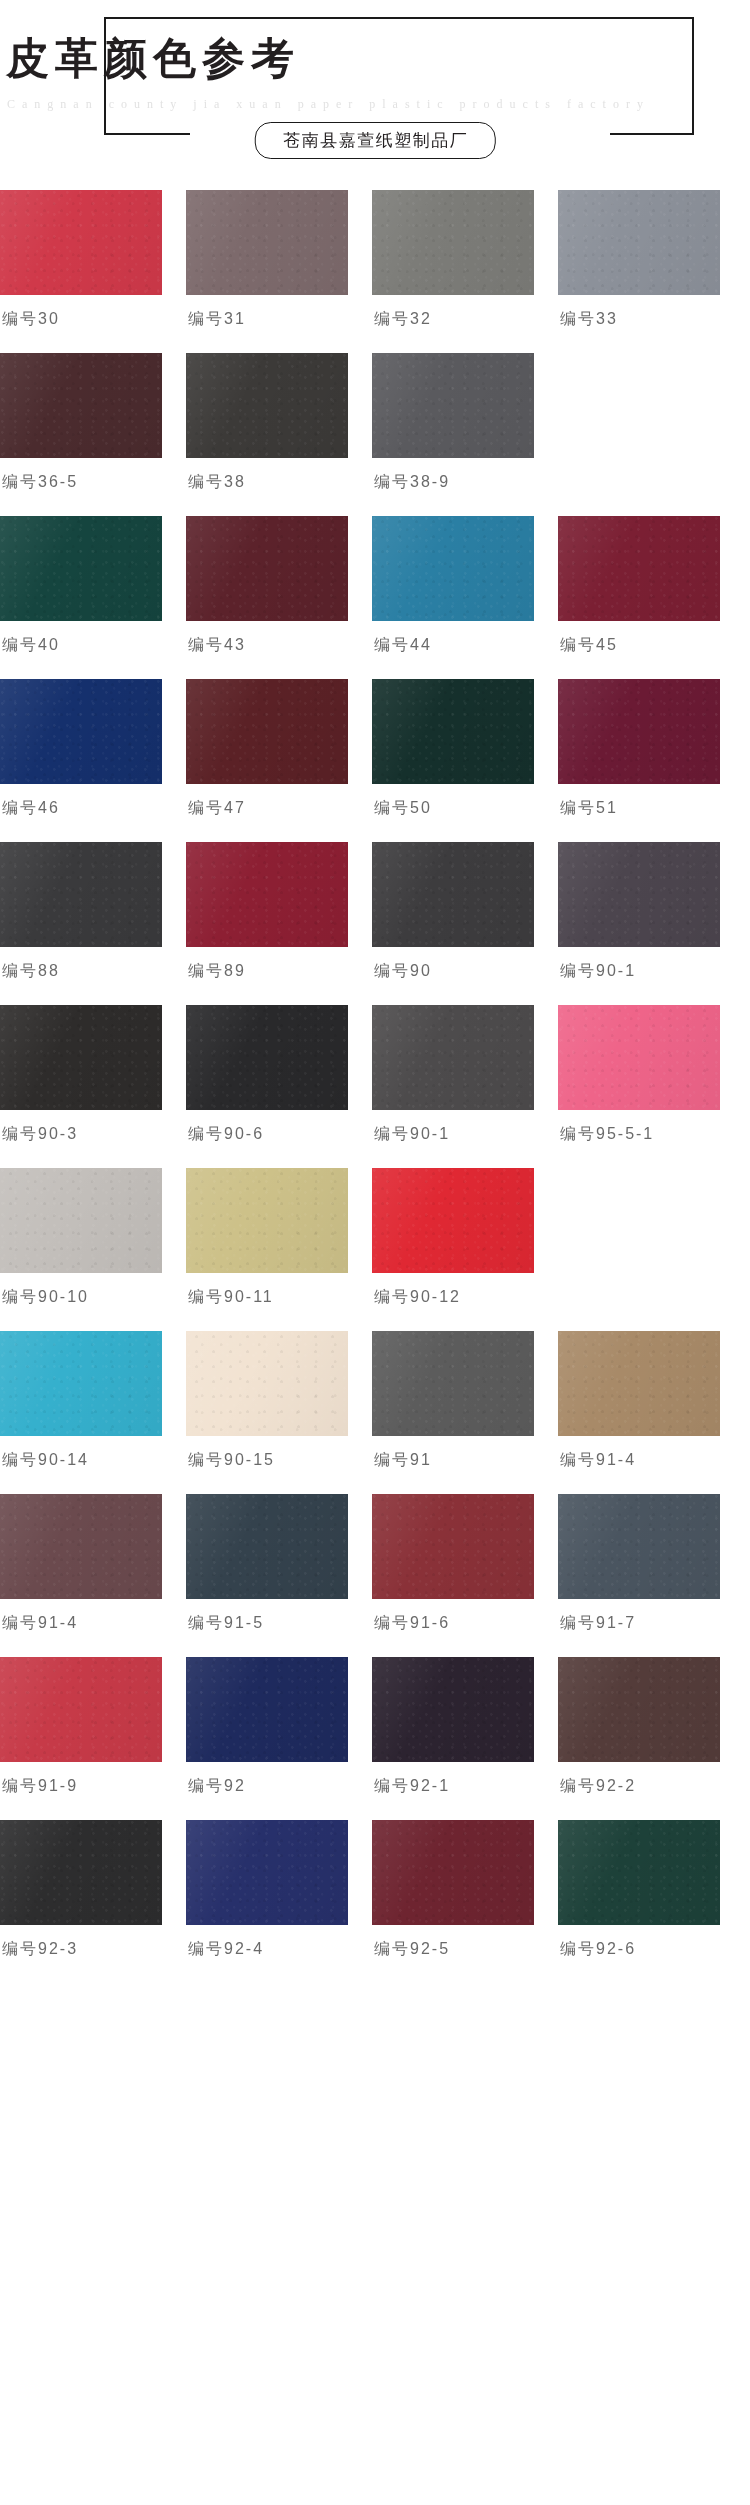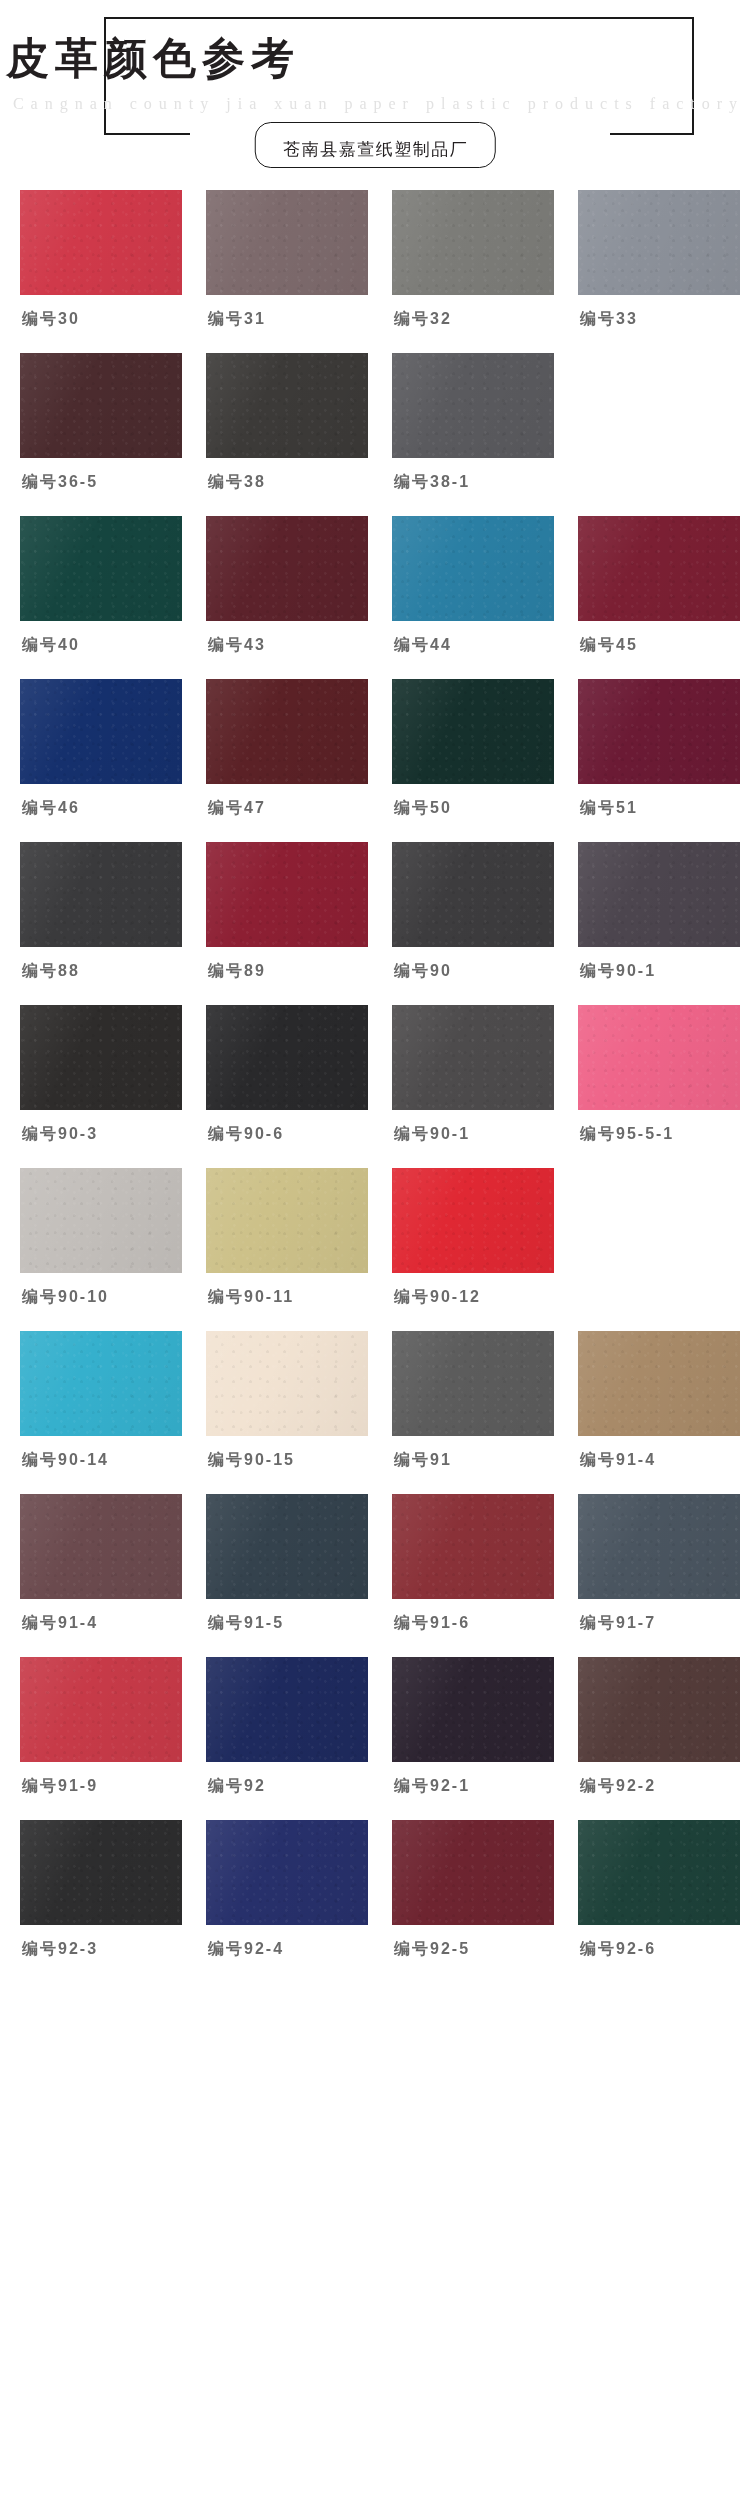--- a/index.html
+++ b/index.html
@@ -53,36 +53,36 @@
     font-weight: bold;
     color: #231f20;
     letter-spacing: 6px;
     text-indent: 6px;
     font-family: "Liberation Sans", "DejaVu Sans", sans-serif;
   }
   .subtitle-en {
     position: absolute;
     left: 0;
     top: 97px;
-    width: 750px;
+    width: 609px;
     text-align: center;
-    font-size: 16px;
+    font-size: 12px;
     line-height: 14px;
     color: #e2e2e2;
     letter-spacing: 7px;
     text-indent: 7px;
     white-space: nowrap;
     font-family: "Liberation Serif", "DejaVu Serif", serif;
   }
   .company-pill {
     position: absolute;
     left: 50%;
     transform: translateX(-50%);
     top: 122px;
-    padding: 16px 26px 6px;
+    padding: 7px 26px 6px;
     border: 1.5px solid #1a1a1a;
     border-radius: 16px;
     background: #ffffff;
     font-size: 17px;
     line-height: 22px;
     color: #231f20;
     letter-spacing: 1.5px;
     text-indent: 1.5px;
     white-space: nowrap;
     font-family: "Liberation Sans", "DejaVu Sans", sans-serif;
@@ -92,23 +92,21 @@
   .grid {
     position: relative;
     width: 750px;
     padding: 0 0 0 0;
     box-sizing: border-box;
   }
   .row {
     display: flex;
     width: 750px;
     box-sizing: border-box;
-    padding-left: 20px;
     margin-bottom: 24px;
-    font-weight: bold;
   }
   .cell {
     width: 162px;
     margin-right: 24px;
     box-sizing: border-box;
   }
   .cell:last-child { margin-right: 0; }
 
   .swatch {
     width: 162px;
@@ -185,21 +183,21 @@
       <div class="cell">
         <div class="swatch" style="background-color: rgb(75, 43, 46);"></div>
         <div class="label">编号36-5</div>
       </div>
       <div class="cell">
         <div class="swatch" style="background-color: rgb(60, 58, 56);"></div>
         <div class="label">编号38</div>
       </div>
       <div class="cell">
         <div class="swatch" style="background-color: rgb(90, 90, 94);"></div>
-        <div class="label">编号38-1</div>
+        <div class="label">编号38-9</div>
       </div>
     </div>
     <div class="row">
       <div class="cell">
         <div class="swatch" style="background-color: rgb(21, 69, 63);"></div>
         <div class="label">编号40</div>
       </div>
       <div class="cell">
         <div class="swatch" style="background-color: rgb(92, 34, 43);"></div>
         <div class="label">编号43</div>

